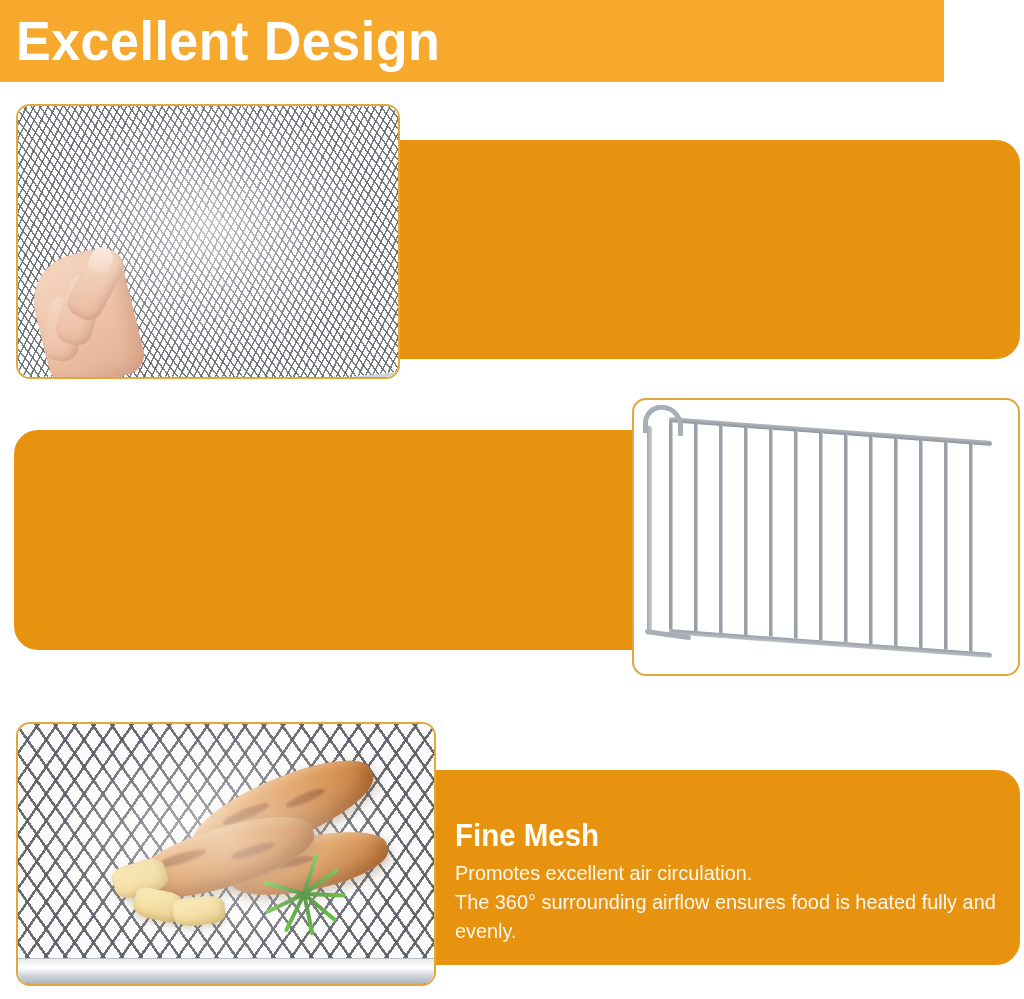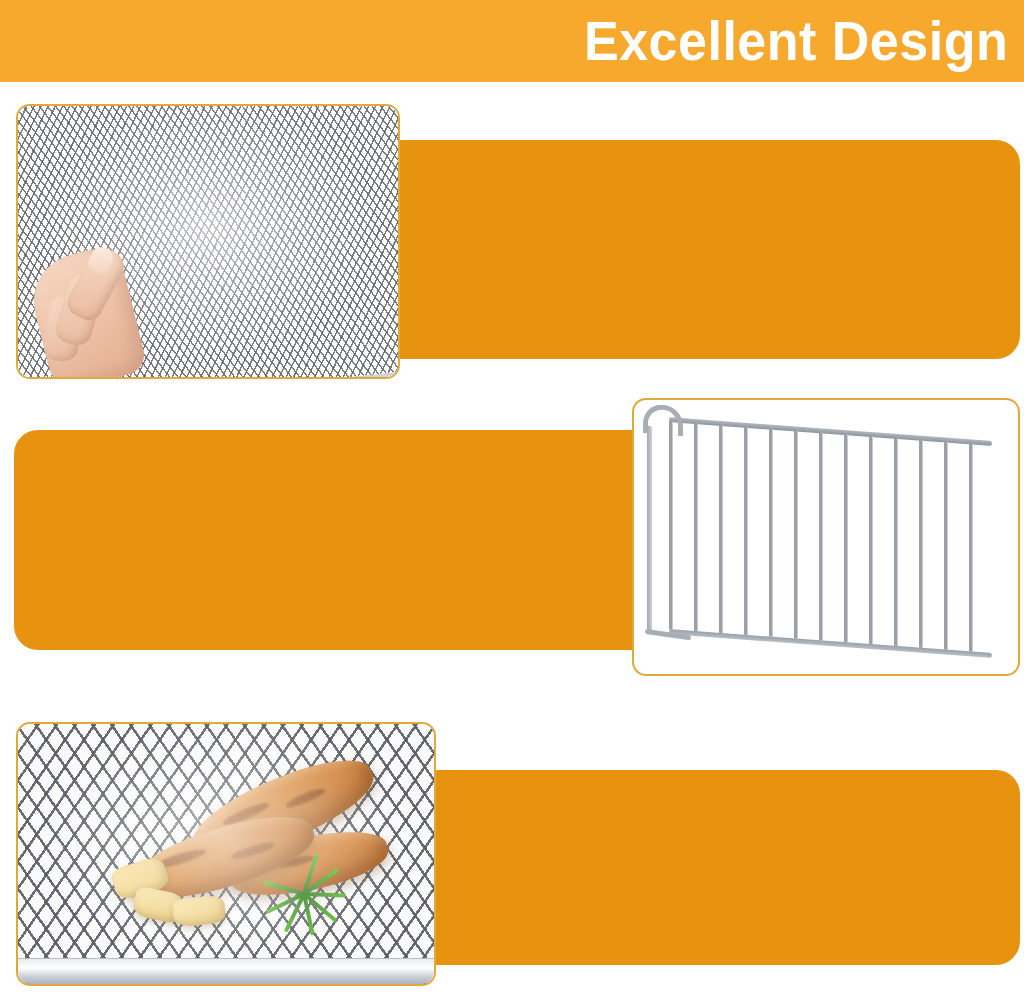--- a/index.html
+++ b/index.html
@@ -12,25 +12,25 @@
     overflow: hidden;
     position: relative;
   }
 
   .page { position: relative; width: 1024px; height: 999px; }
 
   
   .header-banner {
     position: absolute;
     left: 0; top: 0;
-    width: 1024px; height: 82px;
+    width: 944px; height: 82px;
     background: #f7a92e;
     display: flex;
     align-items: center;
-    justify-content: flex-end;
+    justify-content: flex-start;
   }
   .header-title {
     color: #ffffff;
     font-size: 56px;
     font-weight: bold;
     letter-spacing: 0.5px;
     font-family: "Liberation Sans", sans-serif;
     line-height: 1;
     transform: scaleX(0.93);
   }
@@ -344,20 +344,25 @@
         <div class="grill-bottom"></div>
         <div class="grill-handle"></div>
         <div class="grill-side"></div>
         <div class="grill-foot"></div>
       </div>
     </div>
   </div>
 
   <div class="panel panel-3"></div>
 
+  <div class="panel-text text-3">
+    <div class="feature-heading">Fine Mesh</div>
+    <div class="feature-body" style="white-space:pre-line;">Promotes excellent air circulation.
+The 360° surrounding airflow ensures food is heated fully and evenly.</div>
+  </div>
 
   <div class="photo-card photo-3">
     <div class="photo-inner">
       <div class="mesh-coarse"></div>
       <div class="food">
         <div class="sausage s1">
           <div class="char" style="left:18%;top:26%;width:26%;height:16%;"></div>
           <div class="char" style="left:52%;top:40%;width:22%;height:14%;"></div>
         </div>
         <div class="sausage s3">

